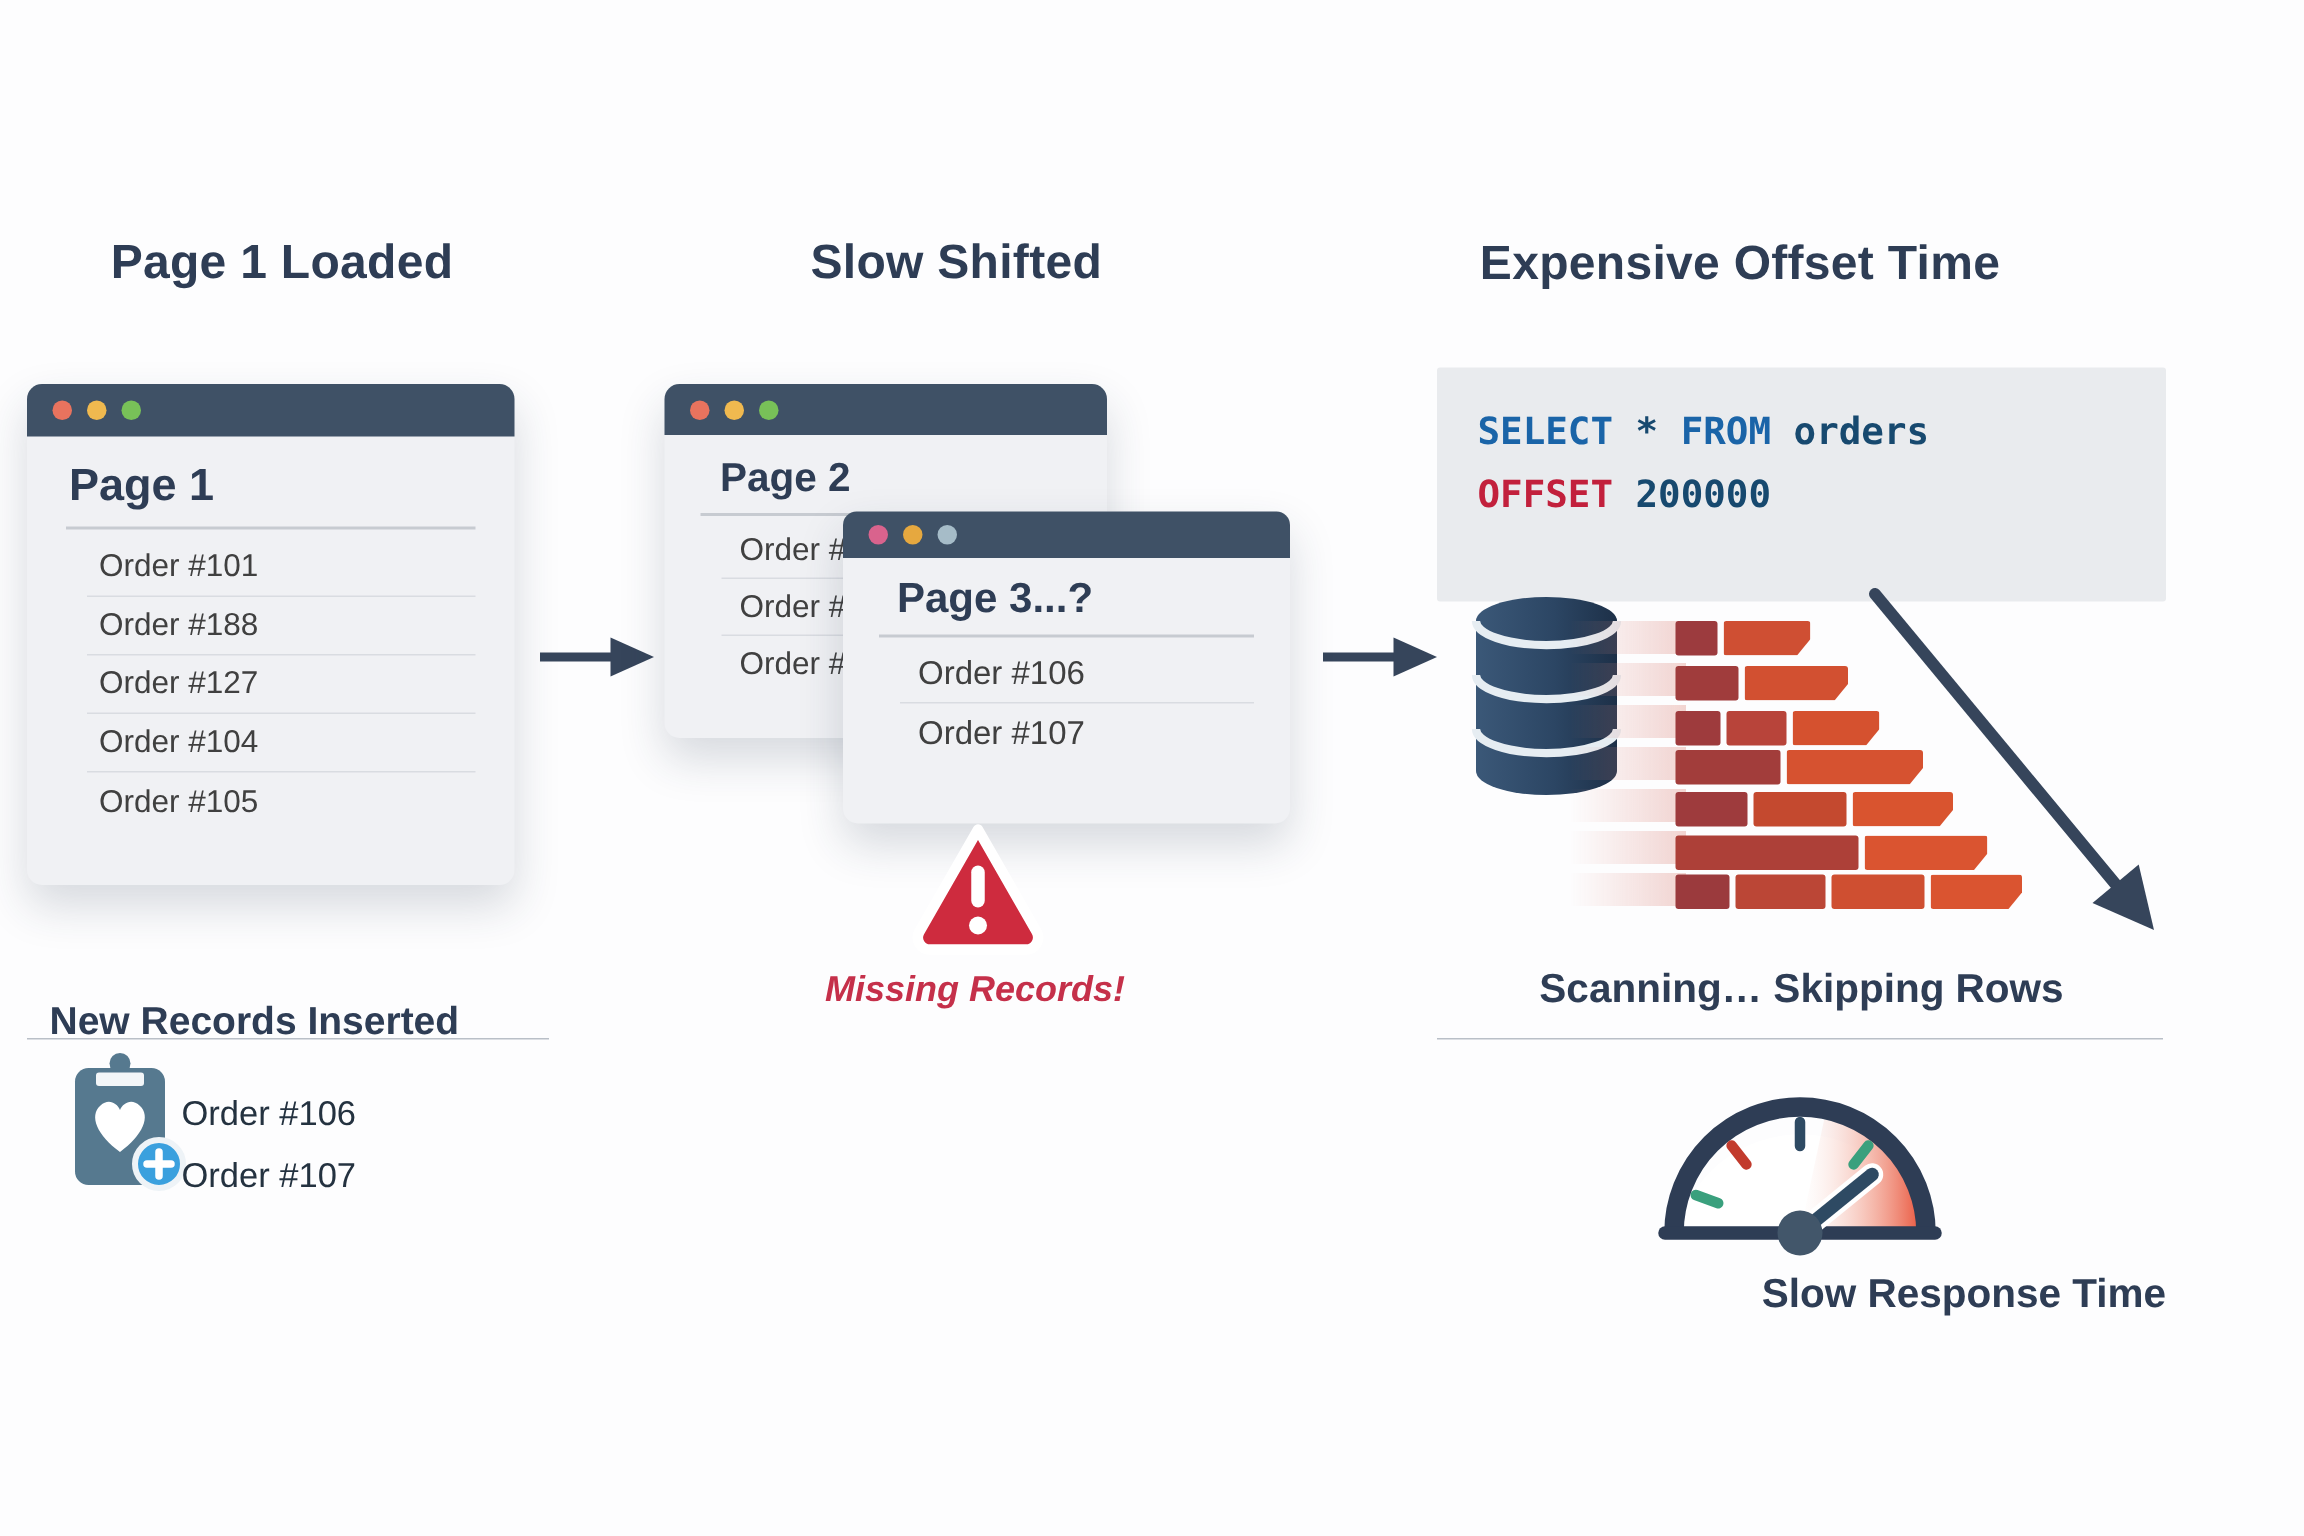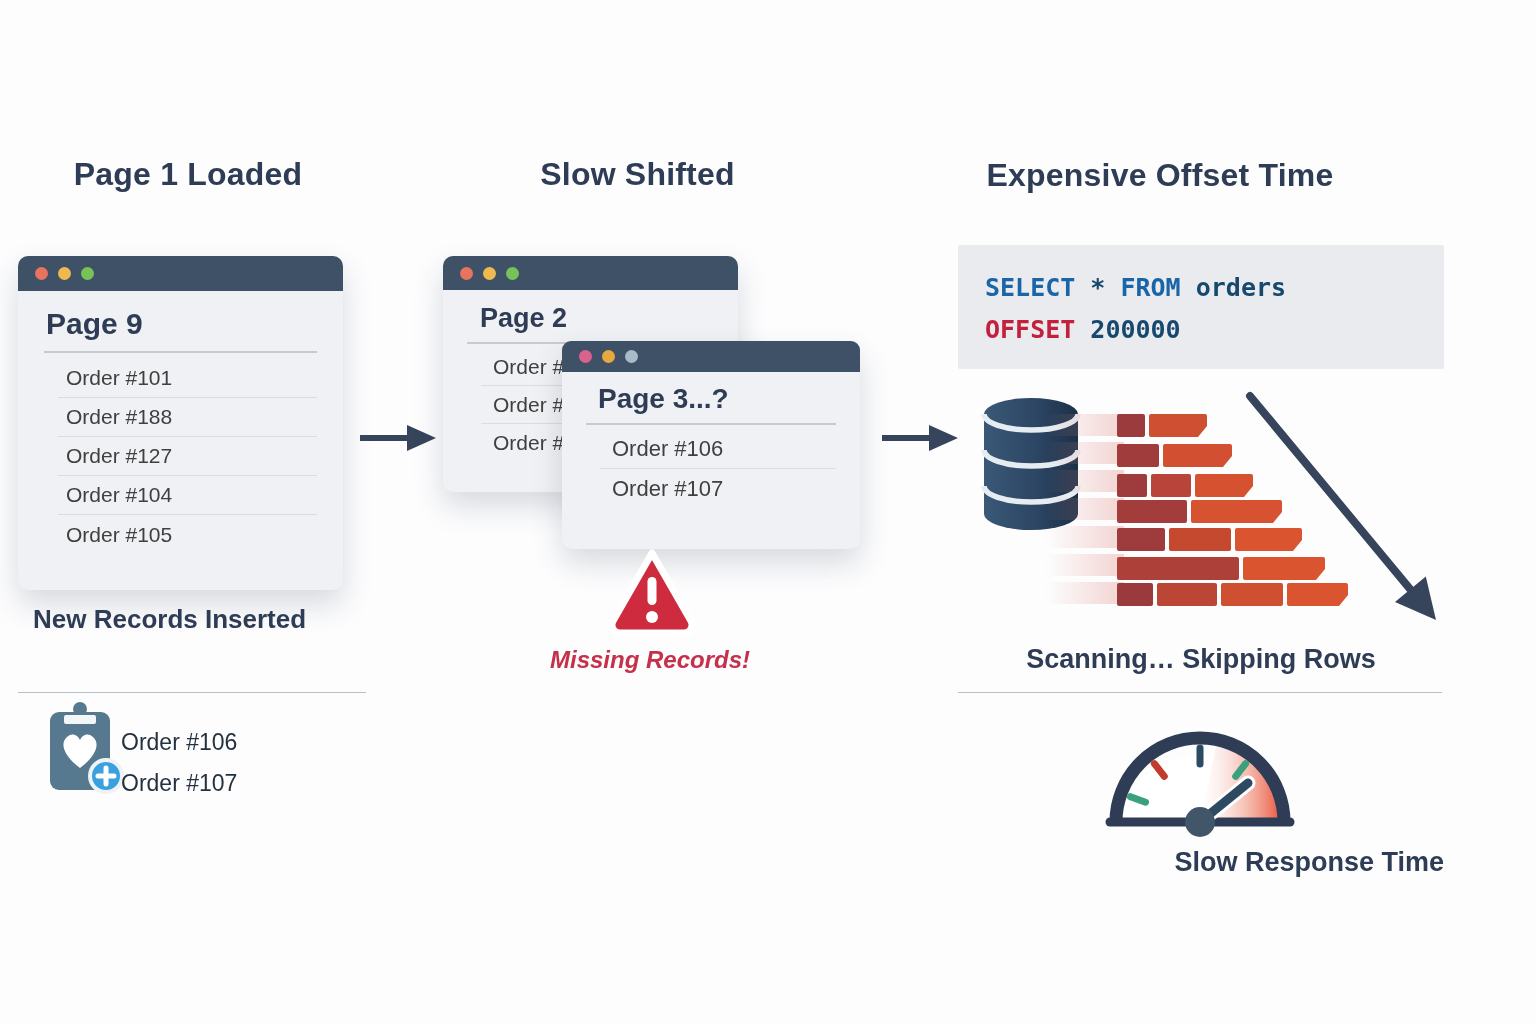--- a/index.html
+++ b/index.html
@@ -24,21 +24,21 @@
 
   
   #win1 { left:18px; top:256px; width:325px; height:334px; }
   #win1 .titlebar { height:35px; }
   #win1 .win-title { font-size:30px; padding:16px 28px 10px; }
   #win1 .win-divider { margin:0 26px; }
   #win1 .rows { margin:6px 26px 0; }
   #win1 .w-row { font-size:21px; height:39px; padding-left:8px; }
 
   
-  #inserted-title { left:33px; top:604px; font-size:26px; font-weight:700; color:#2e3d55; }
+  #inserted-title { left:33px; top:665px; font-size:26px; font-weight:700; color:#2e3d55; }
   #inserted-divider { left:18px; top:692px; width:348px; border-top:1.5px solid #b9bfc7; }
   .ins-row { position:absolute; left:121px; font-size:23px; color:#243240; }
 
   
   .flow-arrow { position:absolute; }
 
   
   #win2 { left:443px; top:256px; width:295px; height:236px; z-index:1; }
   #win2 .titlebar { height:34px; }
   #win2 .win-title { font-size:27px; padding:13px 0 8px 37px; }
@@ -52,21 +52,21 @@
   #win3 .win-title { font-size:28px; padding:11px 0 8px 36px; }
   #win3 .win-divider { margin:0 24px; }
   #win3 .rows { margin:4px 24px 0; }
   #win3 .w-row { font-size:22px; height:40px; padding-left:12px; }
 
   #warning-triangle { left:602px; top:541px; z-index:3; }
   #missing-label { left:480px; top:646px; width:340px; text-align:center;
                    font-size:24px; font-weight:700; font-style:italic; color:#c5304a; }
 
   
-  #code-block { left:958px; top:245px; width:486px; height:124px;
+  #code-block { left:958px; top:245px; width:486px; height:156px;
                 background:#e9ebee; border-radius:2px; padding:22px 0 0 27px; }
   .code-line { font-family:"DejaVu Sans Mono", monospace; font-weight:700;
                font-size:25px; line-height:42px; white-space:pre; }
   .tok-kw { color:#1a64a8; }
   .tok-plain { color:#17496f; }
   .tok-red { color:#c2203c; }
 
   
   #scan-graphic { left:958px; top:388px; width:486px; height:240px; }
   #brick-streaks { position:absolute; left:88px; top:26px; width:78px; height:192px;
@@ -88,21 +88,21 @@
 <body>
 
 <div class="abs sec-title" style="left:0;width:376px;top:156px">Page 1 Loaded</div>
 
 <div class="window" id="win1">
   <div class="titlebar">
     <span class="dot" style="background:#e8735e"></span>
     <span class="dot" style="background:#f0b94f"></span>
     <span class="dot" style="background:#78c158"></span>
   </div>
-  <div class="win-title">Page 9</div>
+  <div class="win-title">Page 1</div>
   <div class="win-divider"></div>
   <div class="rows">
     <div class="w-row">Order #101</div>
     <div class="w-row">Order #188</div>
     <div class="w-row">Order #127</div>
     <div class="w-row">Order #104</div>
     <div class="w-row">Order #105</div>
   </div>
 </div>
 

